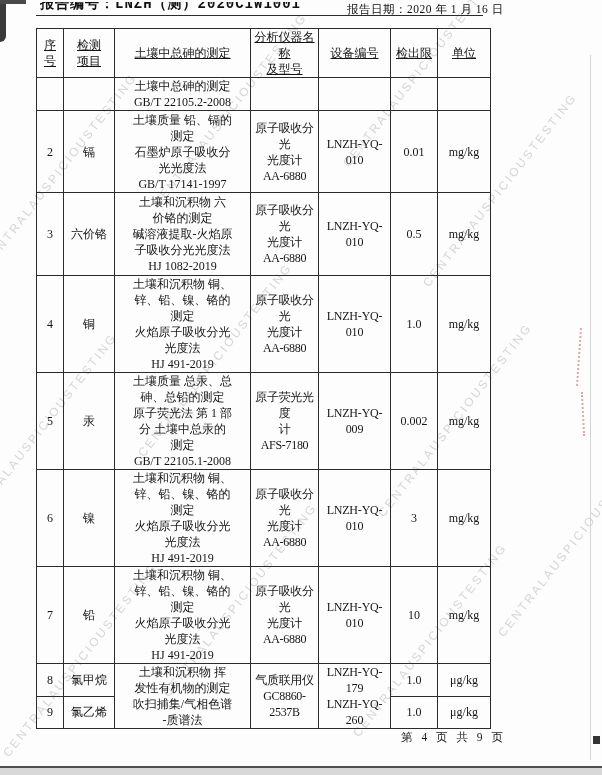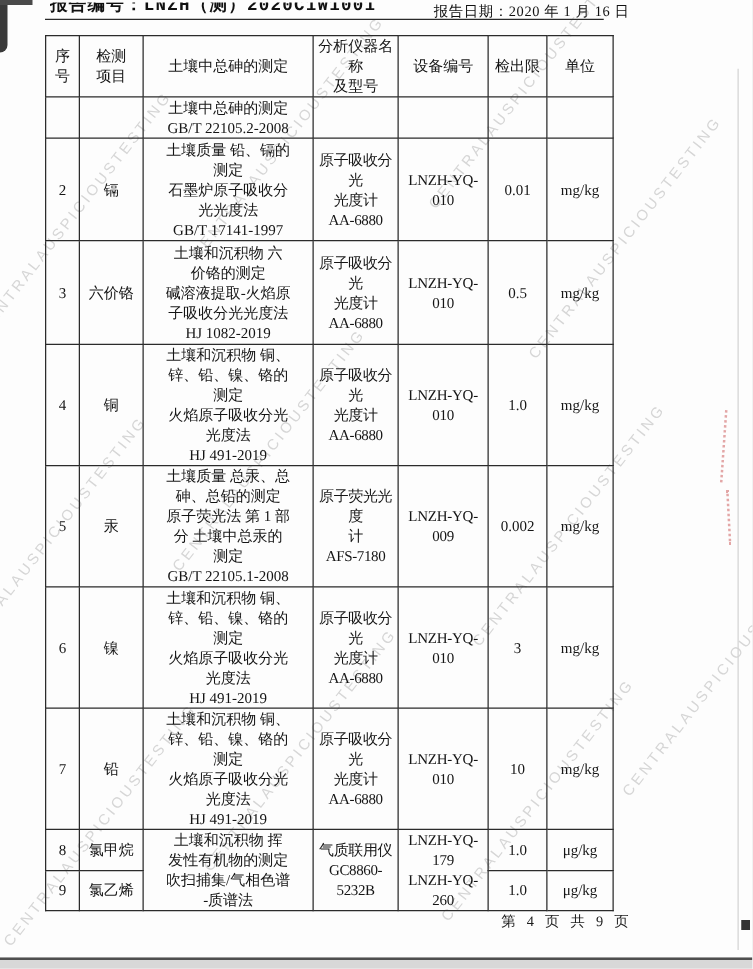--- a/index.html
+++ b/index.html
@@ -57,21 +57,21 @@
     padding:0 2px;
     white-space:pre-line;
     font-size:12px;line-height:16px;
     font-weight:normal;
     color:#151515;
     overflow:hidden;
   }
   td.c-inst{font-size:11px;letter-spacing:-0.3px;}
   td.c-dev{font-size:11.5px;letter-spacing:-0.2px;font-family:Liberation Serif, serif;}
   td.c-method{font-size:12px;}
-  tr.rh-head{height:30px;}
+  tr.rh-head{height:30px;text-decoration:underline;}
   tr.rh-r1{height:29px;}
   tr.rh-r2{height:82px;}
   tr.rh-r3{height:83px;}
   tr.rh-r4{height:88px;}
   tr.rh-r5{height:88px;}
   tr.rh-r6{height:92px;}
   tr.rh-r7{height:94px;}
   tr.rh-r8{height:29px;}
   tr.rh-r9{height:29px;}
   
@@ -243,21 +243,21 @@
       </tr>
 
       <tr class="rh-r8">
         <td>8</td>
         <td>氯甲烷</td>
         <td class="c-method" rowspan="2">土壤和沉积物 挥
 发性有机物的测定
 吹扫捕集/气相色谱
 -质谱法</td>
         <td class="c-inst" rowspan="2">气质联用仪
-GC8860-5232B</td>
+GC8860-2537B</td>
         <td class="c-dev" rowspan="2">LNZH-YQ-179
 LNZH-YQ-260</td>
         <td>1.0</td>
         <td>μg/kg</td>
       </tr>
 
       <tr class="rh-r9">
         <td>9</td>
         <td>氯乙烯</td>
         <td>1.0</td>

